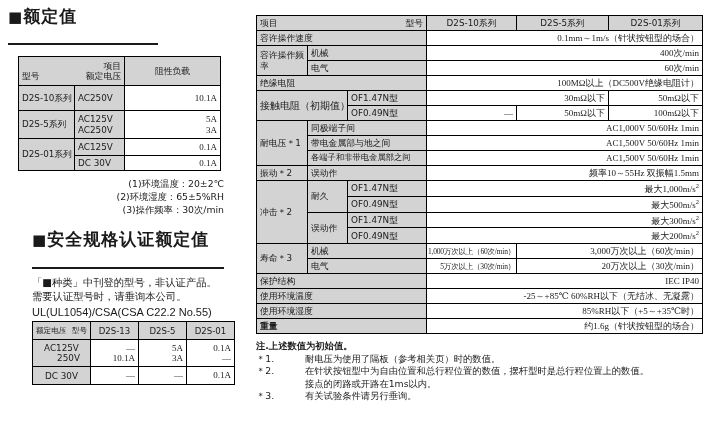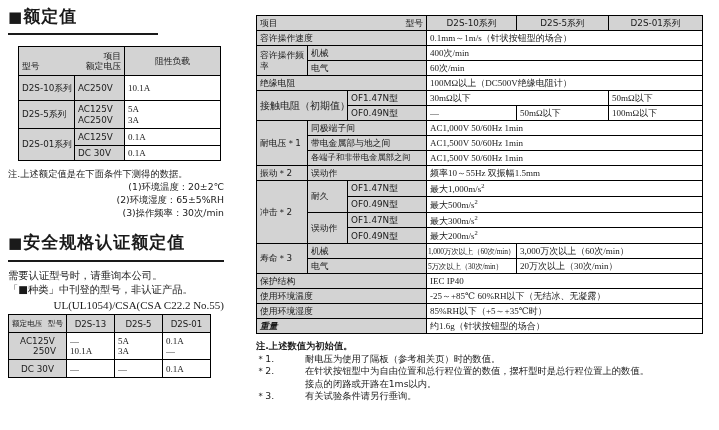--- a/index.html
+++ b/index.html
@@ -4,54 +4,54 @@
 <style>
   html,body{margin:0;padding:0;}
   body{
     width:719px;height:430px;overflow:hidden;background:#fff;
     font-family:"DejaVu Sans","Liberation Sans",sans-serif;color:#1a1a1a;
     position:relative;
   }
   .col-left{position:absolute;left:8px;top:6px;width:216px;}
   .col-right{position:absolute;left:256px;top:6px;width:448px;}
   .sec-title{font-size:17px;font-weight:bold;letter-spacing:1px;
-    padding-bottom:6px;border-bottom:2px solid #1a1a1a;line-height:1.25;}
+    padding-bottom:16px;border-bottom:2px solid #1a1a1a;line-height:1.25;}
   .sec-title .sq{font-size:15px;}
   .w152{width:150px;}
   table{border-collapse:collapse;table-layout:fixed;padding-left:28px;}
   td{border:1px solid #000;vertical-align:middle;padding:1px 3px;
      font-size:8.8px;line-height:1.2;overflow:hidden;}
   .g{background:#d3d3d3;}
-  .v{font-family:"Liberation Serif","DejaVu Serif",serif;text-align:left;font-size:9px;}
+  .v{font-family:"Liberation Serif","DejaVu Serif",serif;text-align:right;font-size:9px;}
   .nw{white-space:nowrap;}
   .small{font-size:7.5px;letter-spacing:-0.2px;padding:1px 1px;}
   
   .rated{width:202px;margin:11px 0 0 10px;}
   .rated .hrow td{height:26px;}
   .corner-top{text-align:right;}
   .corner-bot{display:flex;justify-content:space-between;}
   .rth{text-align:center;}
   
   .notes{margin:6px 0 0 0;font-size:9.3px;line-height:1.4;}
   .notes .sub{margin-left:8px;text-align:right;}
   
-  .safety{margin-top:13px;}
+  .safety{margin-top:13px;margin-left:24px;}
   .safety-desc{margin-top:6px;font-size:10.3px;line-height:1.45;}
-  .standard{font-family:Liberation Serif, serif;font-size:11px;margin:2px 0 3px 0;text-align:right;}
+  .standard{font-family:Liberation Sans, sans-serif;font-size:11px;margin:2px 0 3px 0;}
   .ul-tbl{width:202px;}
   .ul-tbl td{height:15px;}
   .ul-corner{display:flex;justify-content:space-between;font-size:7.6px;}
   .ul-corner .tr{align-self:flex-start;}
   .ul-corner .bl{align-self:flex-end;}
   .ul-head{text-align:center;font-size:8.6px;}
   
   .perf{width:446px;margin-top:9px;}
   .perf tr{height:15px;}
   sup{font-size:6.5px;}
-  .bold{font-weight:bold;font-style:italic;}
+  .bold{font-weight:bold;}
   
   .fnotes{margin-top:6px;font-size:9.3px;line-height:1.35;}
   .fn-title{font-weight:bold;}
   .fn-row{display:flex;}
   .fn-marker{width:20px;flex:none;}
   .fn-text{flex:1;padding-left:29px;}
 </style>
 </head>
 <body>
 
@@ -100,33 +100,32 @@
       <td class="v">0.1A</td>
     </tr>
     <tr style="height:15px">
       <td class="g nw">DC 30V</td>
       <td class="v">0.1A</td>
     </tr>
   </tbody>
     </table>
 
   <div class="notes">
-    <div>注.上述额定值是在下面条件下测得的数据。</div>
     <div class="sub">(1)环境温度：20±2℃</div>
     <div class="sub">(2)环境湿度：65±5%RH</div>
     <div class="sub">(3)操作频率：30次/min</div>
   </div>
 
   <div class="safety">
     <div class="sec-title">
       <span class="sq">■</span><span>安全规格认证额定值</span>
     </div>
     <div class="safety-desc">
+      <div>「■种类」中刊登的型号，非认证产品。</div>
       <div>需要认证型号时，请垂询本公司。</div>
-      <div>「■种类」中刊登的型号，非认证产品。</div>
     </div>
     <div class="standard">UL(UL1054)/CSA(CSA  C22.2  No.55)</div>
 
     <table class="ul-tbl">
       <colgroup>
           <col style="width:58px">
           <col style="width:48px">
           <col style="width:48px">
           <col style="width:48px">
         </colgroup>

